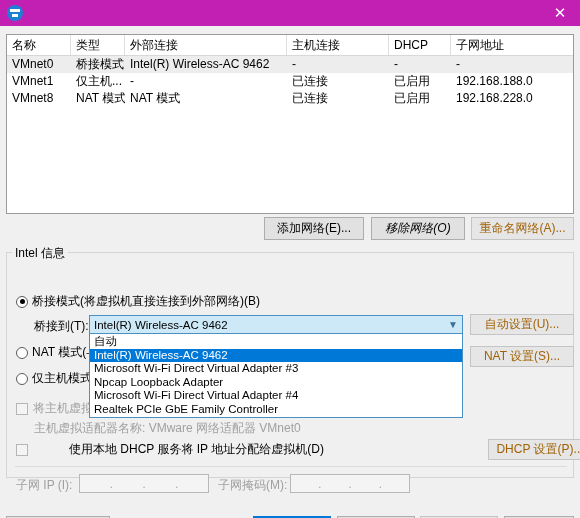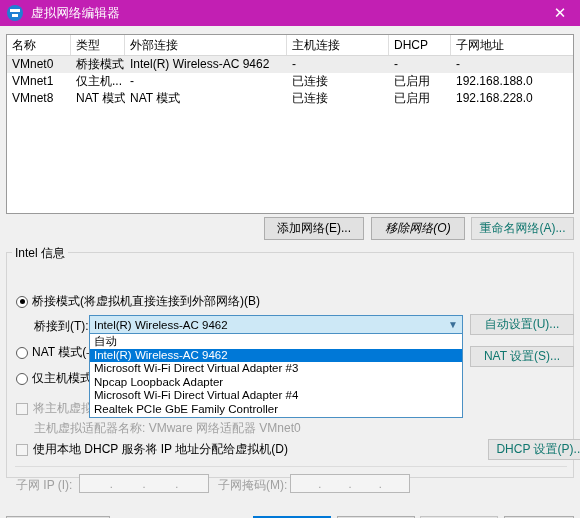--- a/index.html
+++ b/index.html
@@ -130,21 +130,21 @@
     font-family: "Liberation Sans", "DejaVu Sans", sans-serif;
     font-size: 12px;
     color: #000000;
     text-align: center;
     box-sizing: border-box;
     cursor: default;
     padding: 0;
     white-space: nowrap;
     overflow: hidden;
   }
-  .btn.disabled { color: #0f766e; border-color: #c4c4c4; background: #e6e6e6; }
+  .btn.disabled { color: #a16207; border-color: #c4c4c4; background: #e6e6e6; }
   .btn.default {
     border: 2px solid #0078d7;
     background: #e1e1e1;
   }
   #btn-add    { left: 264px; top: 191px; width: 100px; height: 23px; position: absolute; }
   #btn-remove { left: 371px; top: 191px; width: 94px; height: 23px; position: absolute; font-style: italic; }
   #btn-rename { left: 471px; top: 191px; width: 103px; height: 23px; position: absolute; }
 
   
   .groupbox {
@@ -299,21 +299,20 @@
 </style>
 </head>
 <body>
 
 <div class="titlebar">
   <div class="title-icon">
     <div class="disc"></div>
     <div class="bar-top"></div>
     <div class="bar-bot"></div>
   </div>
-  <div class="title-text">虚拟网络编辑器</div>
   <div class="title-close">✕</div>
 </div>
 
 <div class="client">
 
   <div class="listview">
     <div class="lv-header">
       <div class="th c0">名称</div>
       <div class="th c1">类型</div>
       <div class="th c2">外部连接</div>
@@ -389,21 +388,21 @@
   <button class="btn disabled" id="btn-auto">自动设置(U)...</button>
   <button class="btn disabled" id="btn-nat">NAT 设置(S)...</button>
 
   <div class="checkbox" style="left:16px; top:374px;font-family:Liberation Mono, monospace;">
     <span class="box"></span>
     <span class="dim">将主机虚拟</span>
   </div>
 
   <div class="dim" style="position:absolute; left:34px; top:394px; font-size:12px;">主机虚拟适配器名称: VMware 网络适配器 VMnet0</div>
 
-  <div class="checkbox" style="left:16px; top:415px;">
+  <div class="checkbox" style="left:16px; top:415px;gap:36px;">
     <span class="box"></span>
     <span>使用本地 DHCP 服务将 IP 地址分配给虚拟机(D)</span>
   </div>
 
   <button class="btn disabled" id="btn-dhcp">DHCP 设置(P)...</button>
 
   <div class="separator"></div>
 
   <div class="dim" style="position:absolute; left:16px; top:451px; font-size:12px;">子网 IP (I):</div>
   <div class="ipfield" style="left:79px; top:448px; width:130px;">

